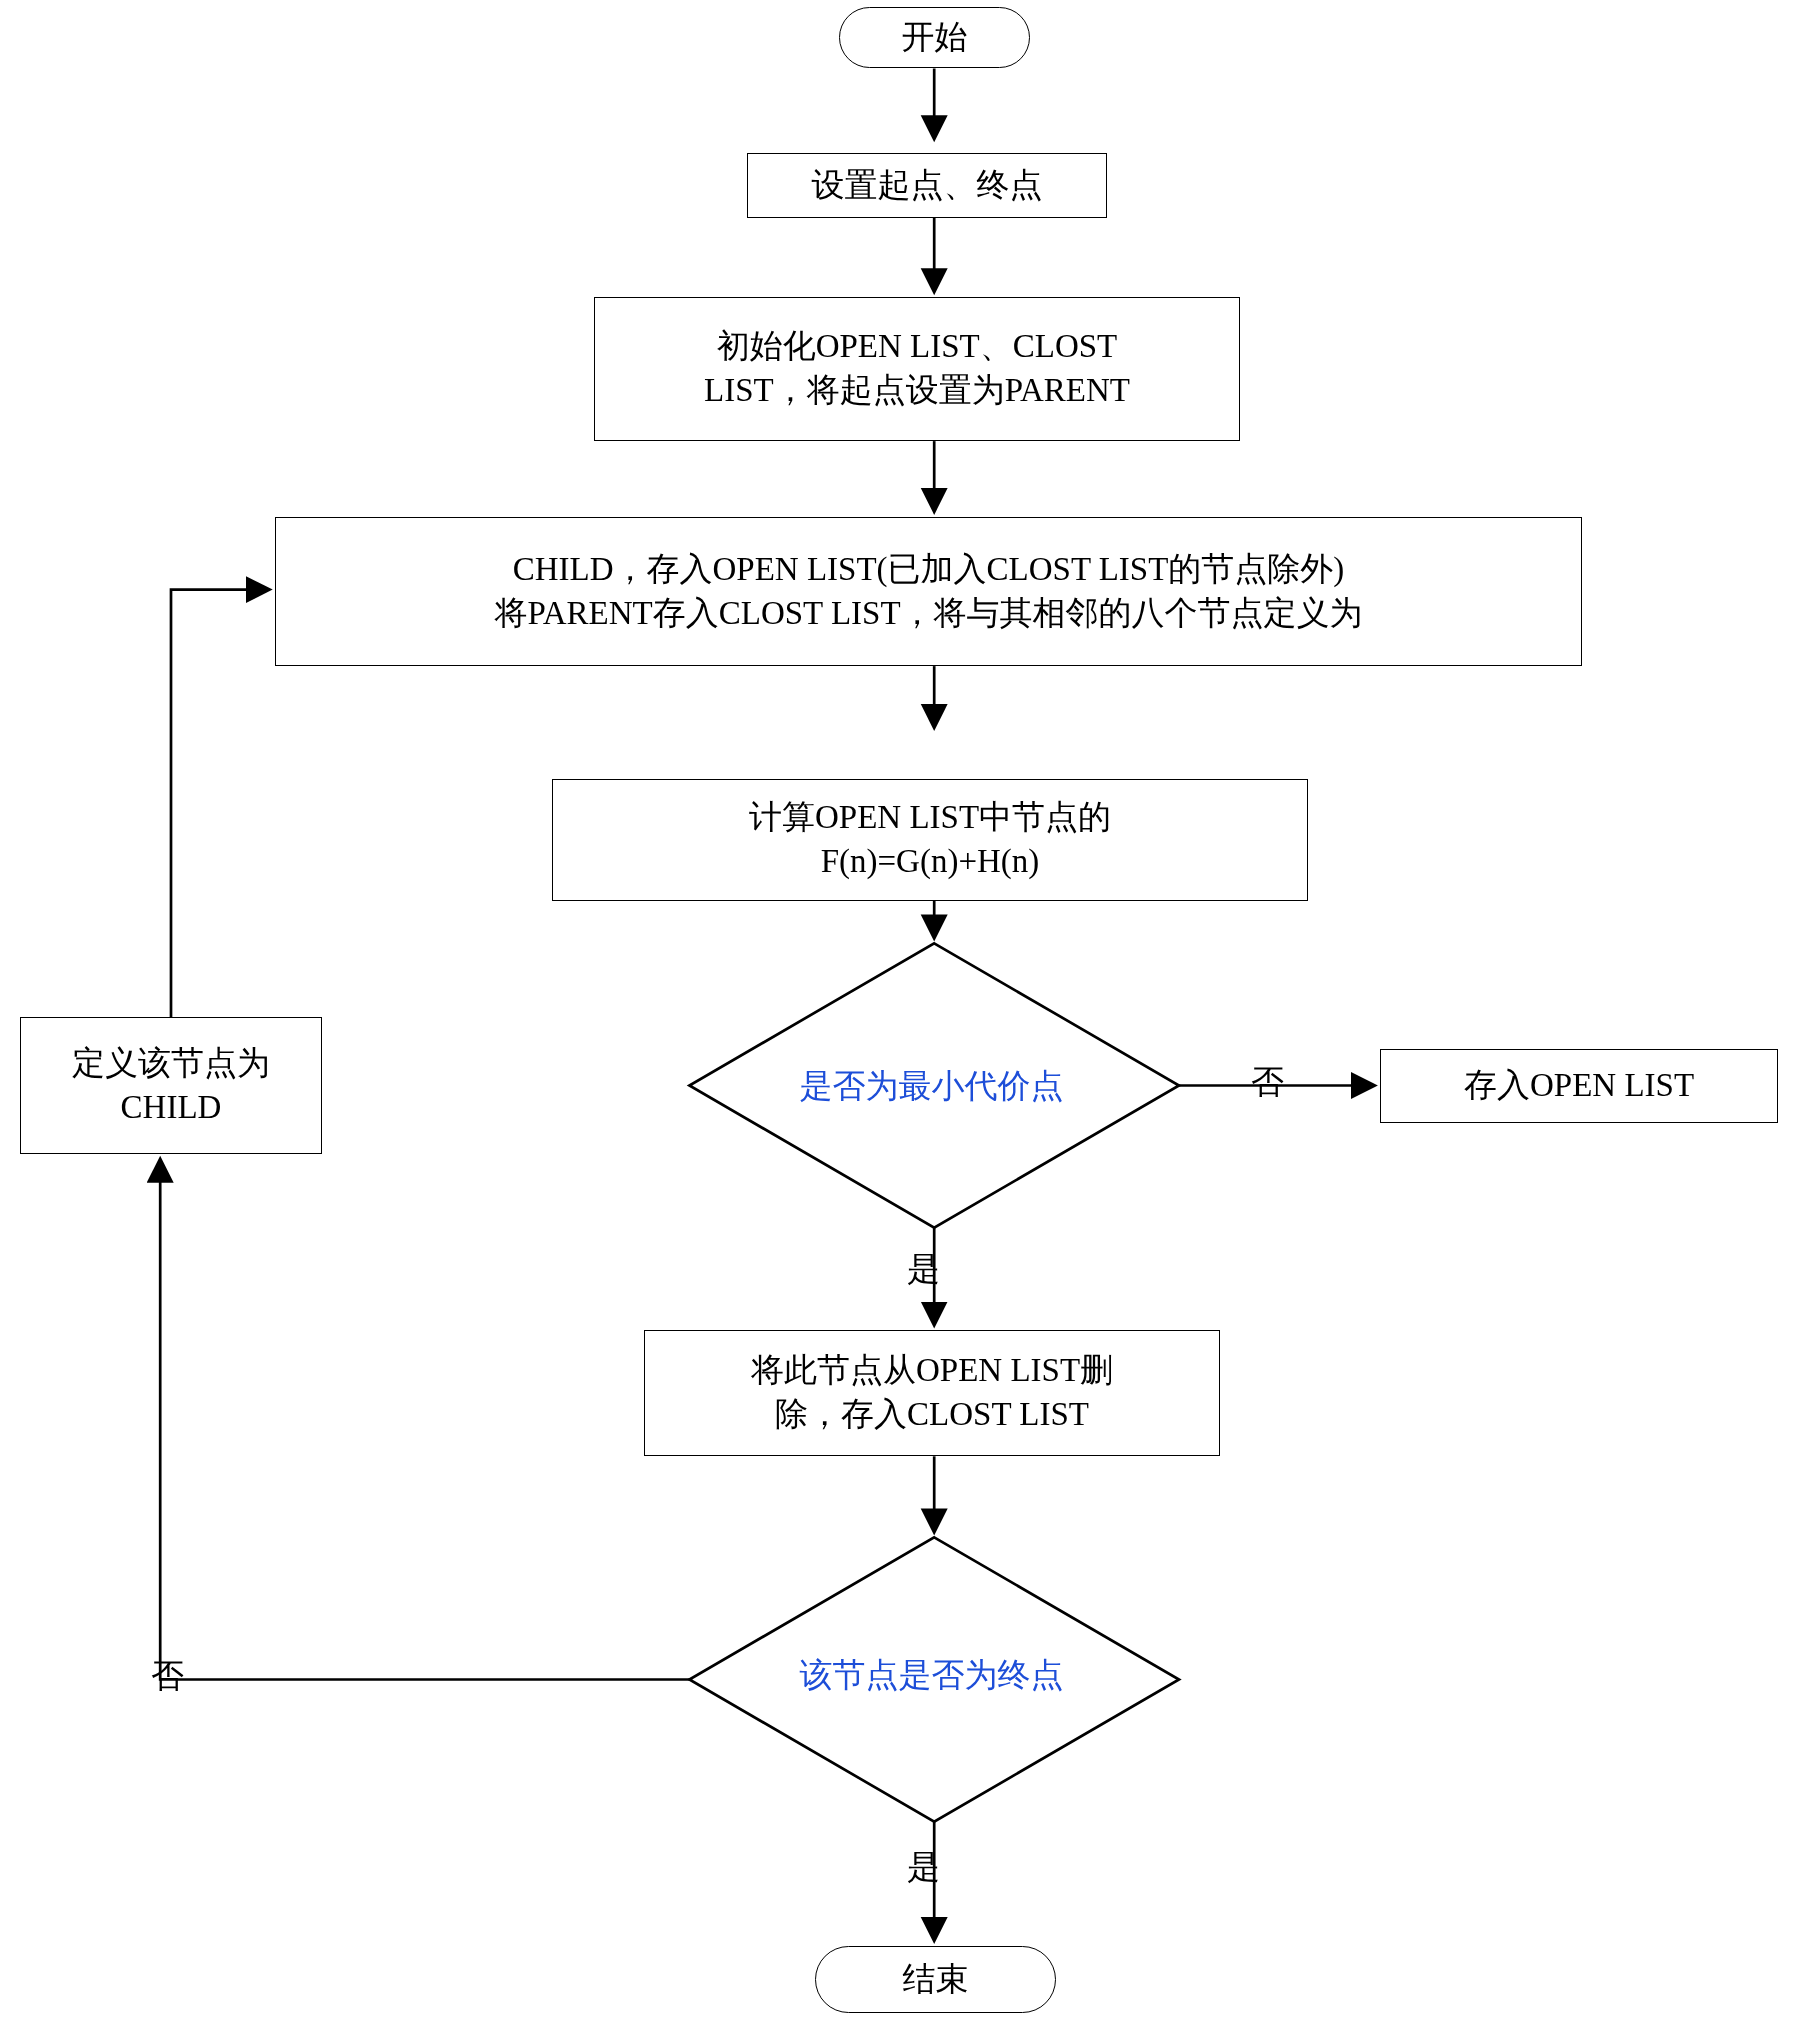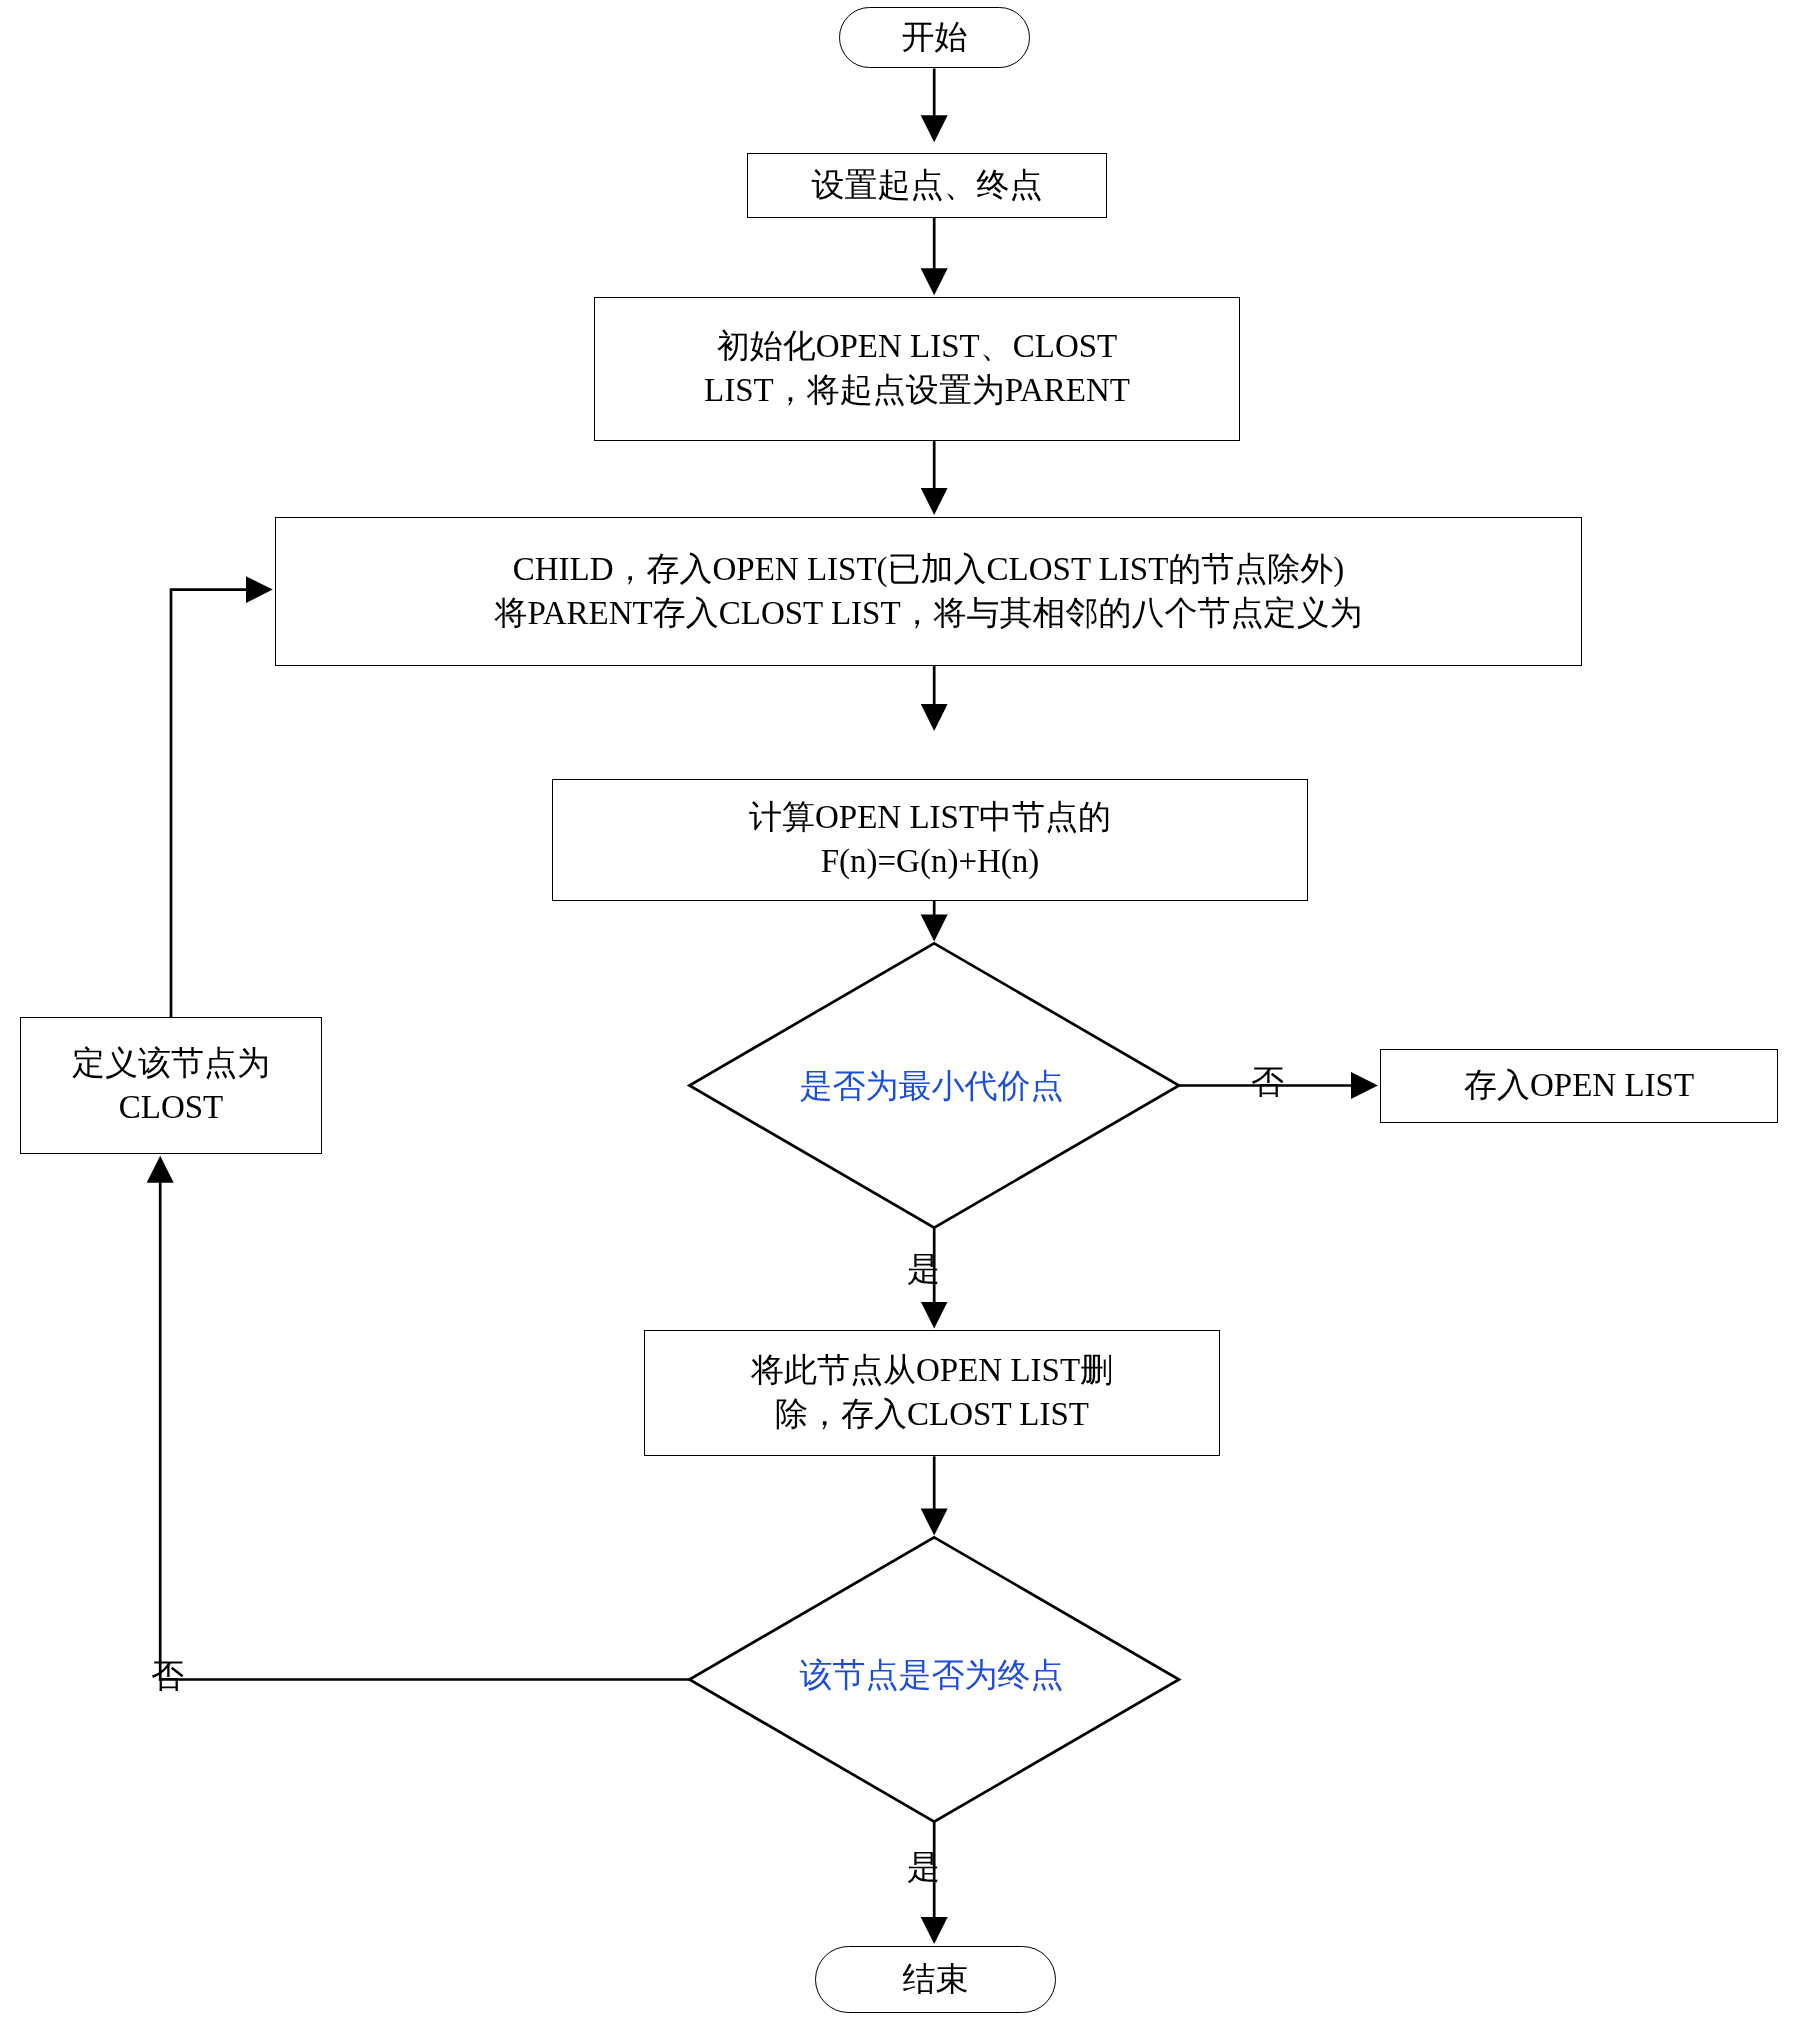--- a/index.html
+++ b/index.html
@@ -155,21 +155,21 @@
     </div>
   </div>
 
   <div class="diamond-label d2-label">
     <span>该节点是否为终点</span>
   </div>
 
   <div class="node rect b-defparent">
     <div>
       <div>定义该节点为</div>
-      <div>CLOST</div>
+      <div>CHILD</div>
     </div>
   </div>
 
   <div class="node terminator t-end">
     <span>结束</span>
   </div>
 
   <div class="edge-label" style="left:1251px; top:1060px; font-size:33px;">否</div>
   <div class="edge-label" style="left:907px; top:1247px; font-size:33px;">是</div>
   <div class="edge-label" style="left:151px; top:1654px; font-size:33px;">否</div>

